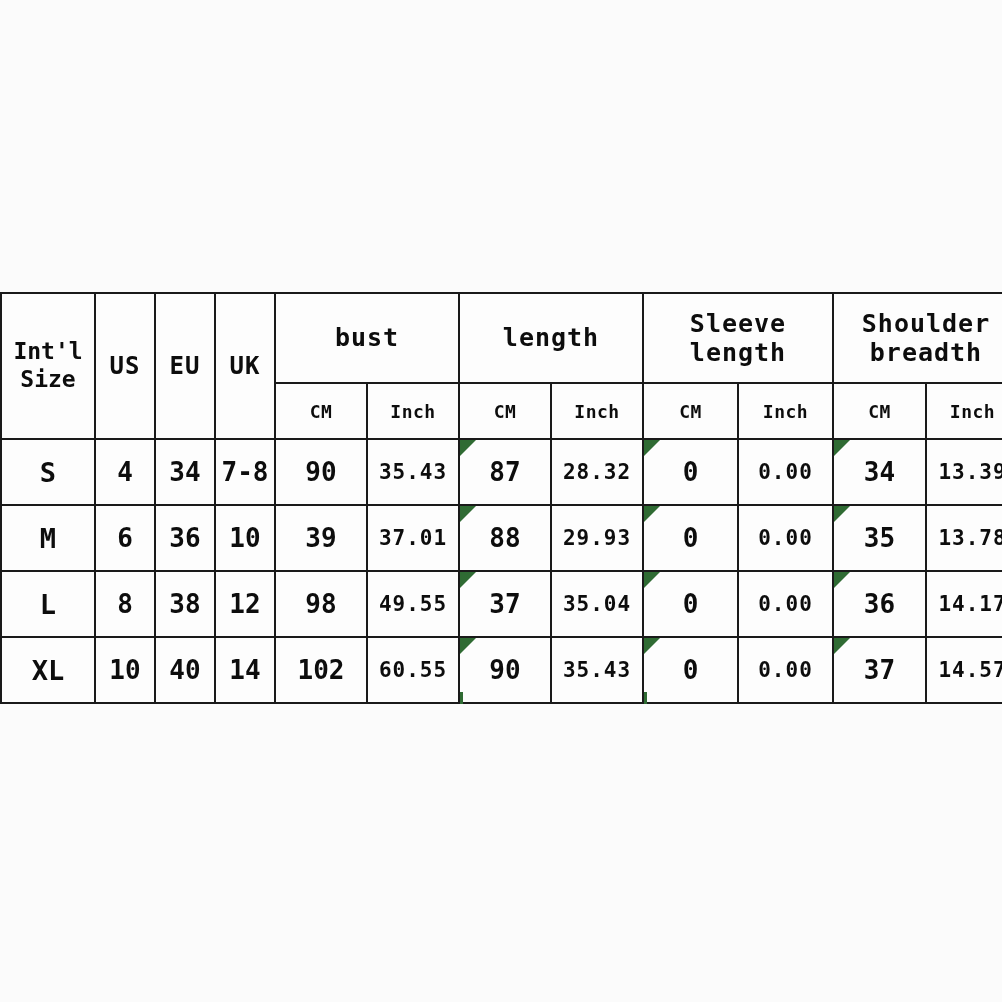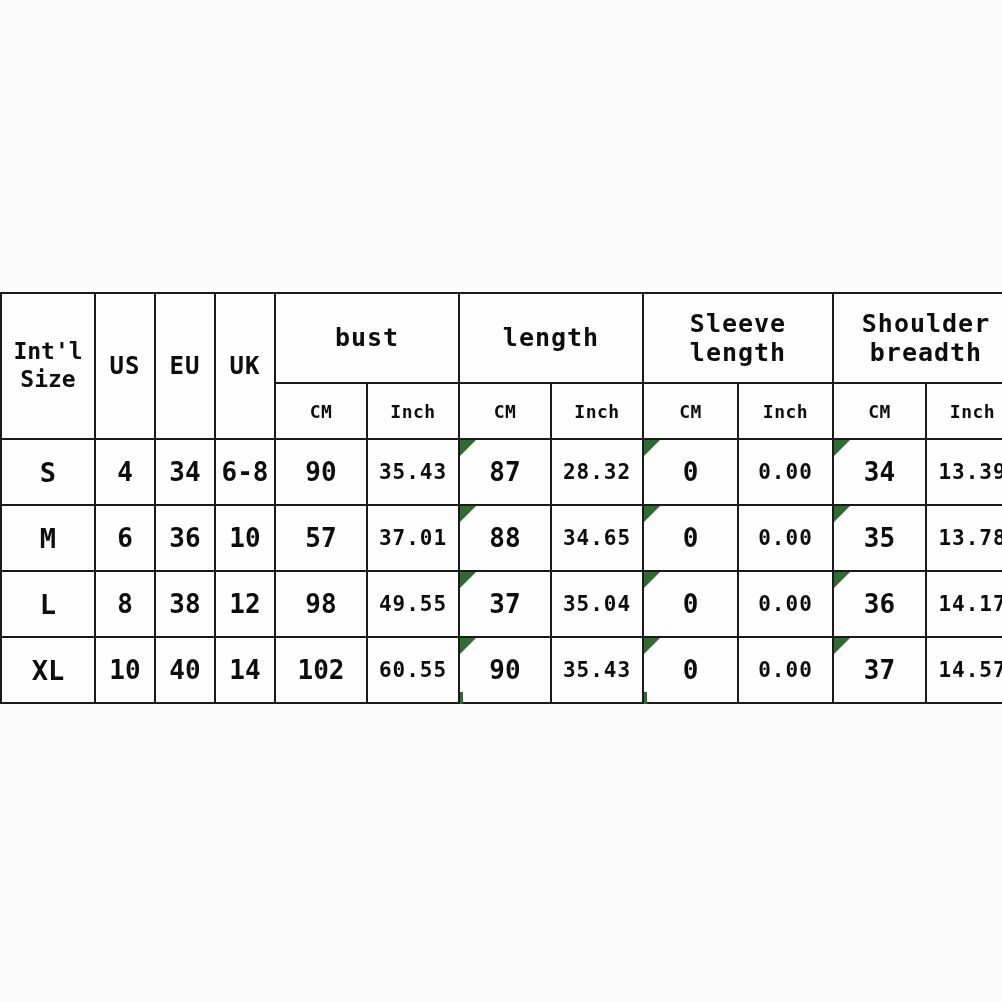--- a/index.html
+++ b/index.html
@@ -133,39 +133,39 @@
           <th style="width:94px">Inch</th>
           <th style="width:92px">CM</th>
           <th class="edge-right" style="width:92px">Inch</th>
         </tr>
       </thead>
       <tbody>
         <tr>
           <td class="sz edge-left">S</td>
           <td class="num">4</td>
           <td class="num">34</td>
-          <td class="num">6-8</td>
+          <td class="num">7-8</td>
           <td class="num">90</td>
           <td class="dec">35.43</td>
           <td class="num mark">87</td>
           <td class="dec">28.32</td>
           <td class="num mark">0</td>
           <td class="dec">0.00</td>
           <td class="num mark">34</td>
           <td class="dec edge-right">13.39</td>
         </tr>
         <tr>
           <td class="sz edge-left">M</td>
           <td class="num">6</td>
           <td class="num">36</td>
           <td class="num">10</td>
-          <td class="num">57</td>
+          <td class="num">39</td>
           <td class="dec">37.01</td>
           <td class="num mark">88</td>
-          <td class="dec">34.65</td>
+          <td class="dec">29.93</td>
           <td class="num mark">0</td>
           <td class="dec">0.00</td>
           <td class="num mark">35</td>
           <td class="dec edge-right">13.78</td>
         </tr>
         <tr>
           <td class="sz edge-left">L</td>
           <td class="num">8</td>
           <td class="num">38</td>
           <td class="num">12</td>

